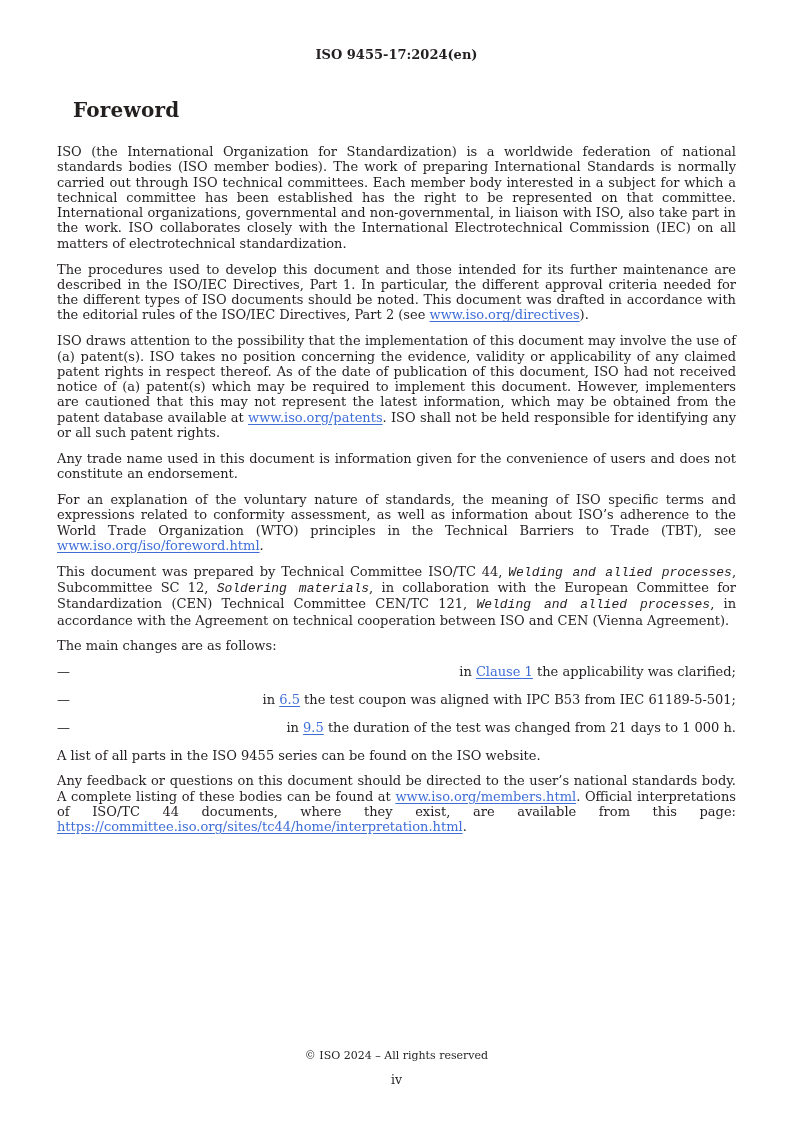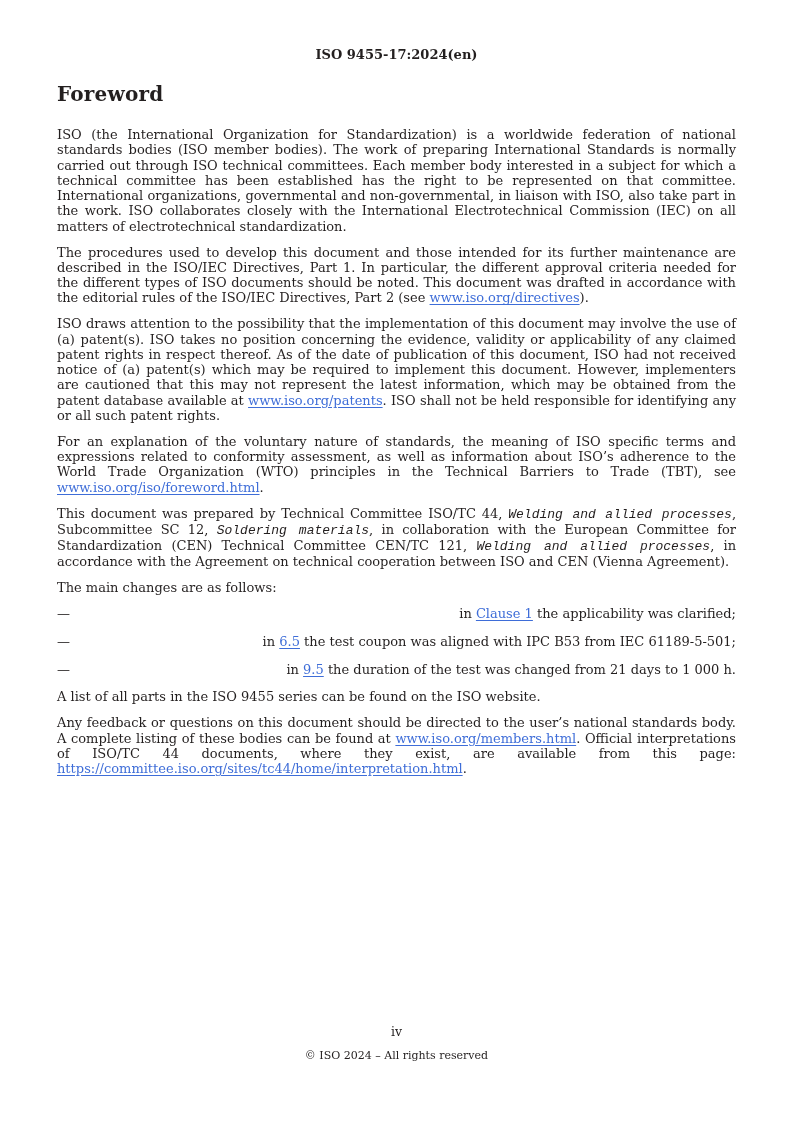--- a/index.html
+++ b/index.html
@@ -17,28 +17,28 @@
   .running-header {
     position: absolute;
     top: 47px; left: 0; right: 0;
     text-align: center;
     font-weight: bold;
     font-size: 13px;
   }
   .doc-title {
     position: absolute;
     top: 82px; left: 57px;
-    margin: 0;
+    margin: 16px;
     font-size: 20px;
     font-weight: bold;
     letter-spacing: 0.2px;
   }
   .content {
     position: absolute;
-    top: 127px; left: 57px;
+    top: 144px; left: 57px;
     width: 679px;
   }
   .para {
     font-size: 13px;
     line-height: 15.3px;
     text-align: justify;
     margin: 0 0 10.5px 0;
   }
   .dash-item {
     display: flex;
@@ -57,35 +57,36 @@
   }
   .seg-italic { font-style: italic; font-family: Liberation Mono, monospace; }
   .footer-copyright {
     position: absolute;
     top: 1049px; left: 0; right: 0;
     text-align: center;
     font-size: 11px;
   }
   .page-number {
     position: absolute;
-    top: 1024px; left: 0; right: 0;
+    top: 1072px; left: 0; right: 0;
     text-align: center;
     font-size: 12.5px;
   }
 </style>
 </head>
 <body>
 
 <div class="page">
   <div class="running-header">ISO 9455-17:2024(en)</div>
   <h1 class="doc-title">Foreword</h1>
   <div class="content">
       <p class="para"><span class="seg-plain">ISO (the International Organization for Standardization) is a worldwide federation of national standards bodies (ISO member bodies). The work of preparing International Standards is normally carried out through ISO technical committees. Each member body interested in a subject for which a technical committee has been established has the right to be represented on that committee. International organizations, governmental and non-governmental, in liaison with ISO, also take part in the work. ISO collaborates closely with the International Electrotechnical Commission (IEC) on all matters of electrotechnical standardization.</span></p>
       <p class="para"><span class="seg-plain">The procedures used to develop this document and those intended for its further maintenance are described in the ISO/IEC Directives, Part 1. In particular, the different approval criteria needed for the different types of ISO documents should be noted. This document was drafted in accordance with the editorial rules of the ISO/IEC Directives, Part 2 (see </span><a class="doclink" href="#">www.iso.org/directives</a><span class="seg-plain">).</span></p>
       <p class="para"><span class="seg-plain">ISO draws attention to the possibility that the implementation of this document may involve the use of (a) patent(s). ISO takes no position concerning the evidence, validity or applicability of any claimed patent rights in respect thereof. As of the date of publication of this document, ISO had not received notice of (a) patent(s) which may be required to implement this document. However, implementers are cautioned that this may not represent the latest information, which may be obtained from the patent database available at </span><a class="doclink" href="#">www.iso.org/patents</a><span class="seg-plain">. ISO shall not be held responsible for identifying any or all such patent rights.</span></p>
+      <p class="para"><span class="seg-plain">Any trade name used in this document is information given for the convenience of users and does not constitute an endorsement.</span></p>
       <p class="para"><span class="seg-plain">For an explanation of the voluntary nature of standards, the meaning of ISO specific terms and expressions related to conformity assessment, as well as information about ISO’s adherence to the World Trade Organization (WTO) principles in the Technical Barriers to Trade (TBT), see </span><a class="doclink" href="#">www.iso.org/iso/foreword.html</a><span class="seg-plain">.</span></p>
       <p class="para"><span class="seg-plain">This document was prepared by Technical Committee ISO/TC 44, </span><span class="seg-italic">Welding and allied processes</span><span class="seg-plain">, Subcommittee SC 12, </span><span class="seg-italic">Soldering materials</span><span class="seg-plain">, in collaboration with the European Committee for Standardization (CEN) Technical Committee CEN/TC 121, </span><span class="seg-italic">Welding and allied processes</span><span class="seg-plain">, in accordance with the Agreement on technical cooperation between ISO and CEN (Vienna Agreement).</span></p>
       <p class="para"><span class="seg-plain">The main changes are as follows:</span></p>
       <div class="dash-item">
         <span class="dash-bullet">—</span>
         <div class="dash-text"><span class="seg-plain">in </span><a class="doclink" href="#">Clause 1</a><span class="seg-plain"> the applicability was clarified;</span></div>
       </div>
       <div class="dash-item">
         <span class="dash-bullet">—</span>
         <div class="dash-text"><span class="seg-plain">in </span><a class="doclink" href="#">6.5</a><span class="seg-plain"> the test coupon was aligned with IPC B53 from IEC 61189-5-501;</span></div>

